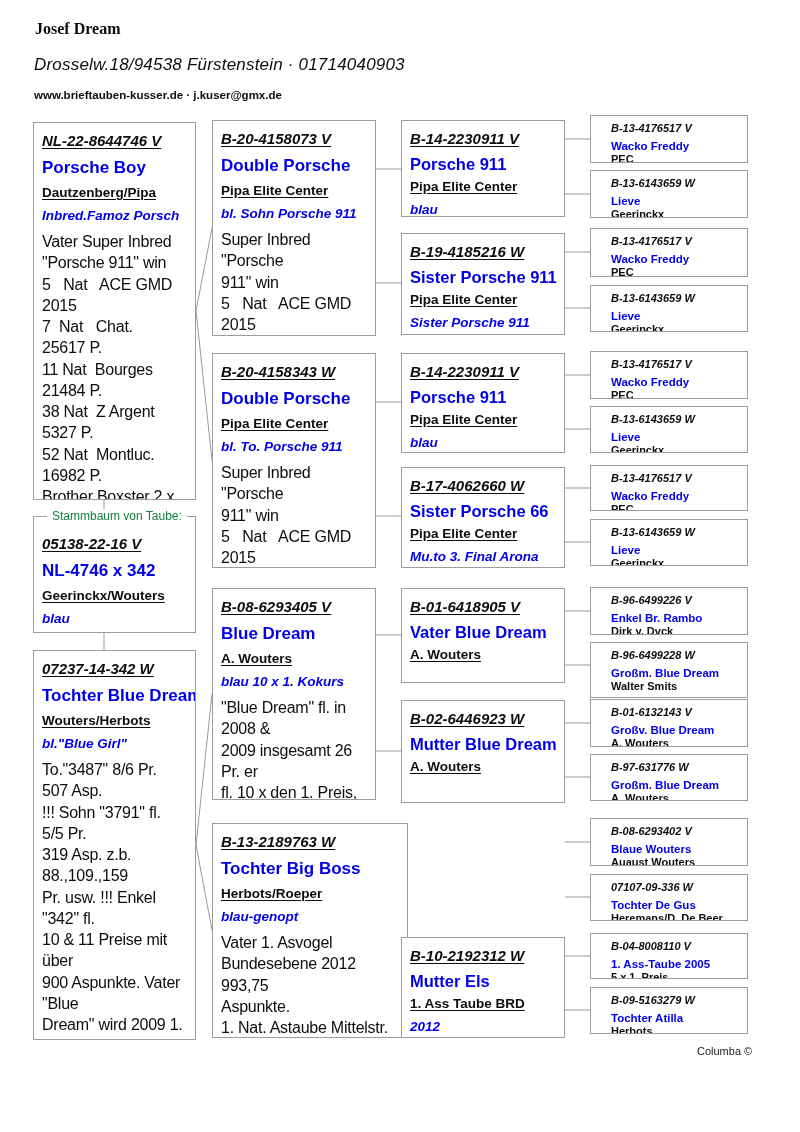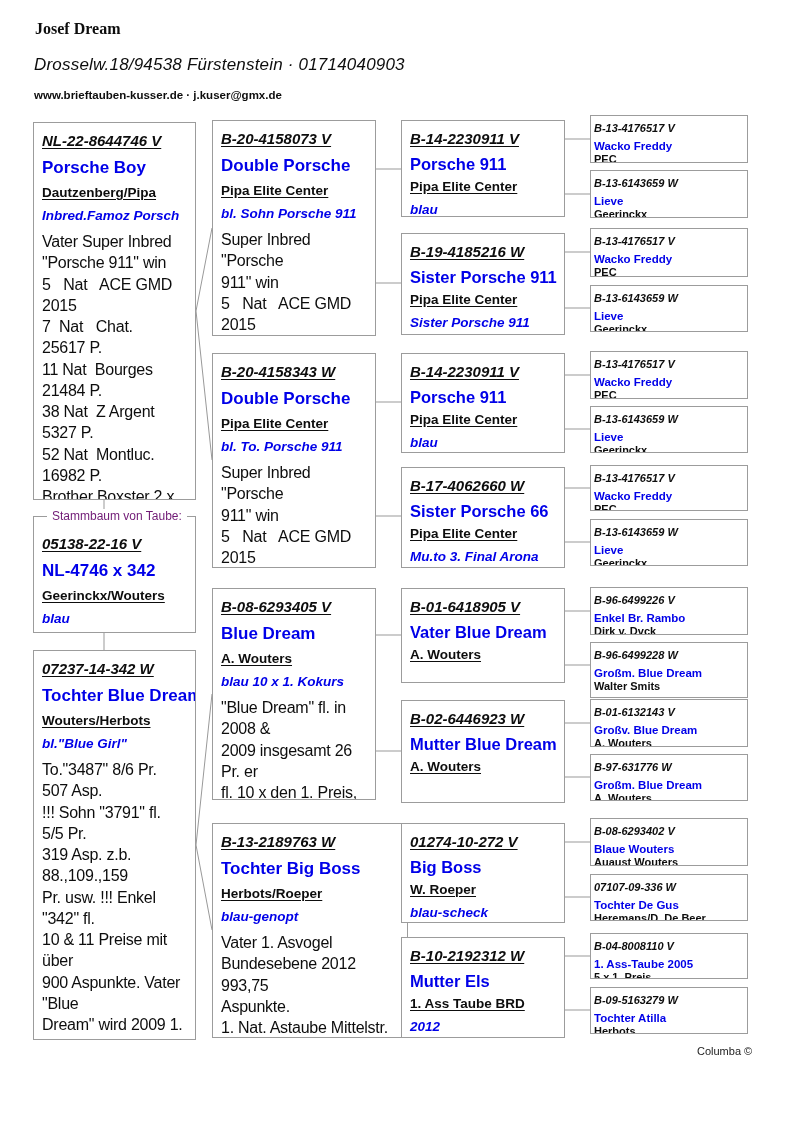--- a/index.html
+++ b/index.html
@@ -28,24 +28,24 @@
   .name    { font-size:17px;  font-weight:bold; color:var(--blue); white-space:nowrap; margin:0 0 7px 0; }
   .breeder { font-size:13.5px; font-weight:bold; text-decoration:underline; text-underline-offset:2px; white-space:nowrap; margin:0 0 8px 0; }
   .info    { font-size:13.5px; font-weight:bold; font-style:italic; color:var(--blue); white-space:nowrap; margin:0 0 8px 0; min-height:14px; }
   .details { font-size:16px; font-weight:normal; line-height:1.33; letter-spacing:-0.25px; white-space:pre-wrap; }
 
   .g3box .ring { margin-bottom:8px; }
   .g3box .name { margin-bottom:5px; font-size:16.5px; }
 
   
   .subject-box { overflow:visible; padding-top:16px; }
-  .legend { position:absolute; top:-8px; left:13px; background:#fff; padding:0 5px; font-size:12px; font-weight:normal; font-style:normal; color:#701a75; }
-
-  
-  .sbox { padding:5px 3px; }
+  .legend { position:absolute; top:-8px; left:13px; background:#fff; padding:0 5px; font-size:12px; font-weight:normal; font-style:normal; color:#15803d; }
+
+  
+  .sbox { padding:5px 20px; }
   .sring    { font-size:11px; font-weight:bold; font-style:italic; white-space:nowrap; margin:1px 0 6px 0; }
   .sname    { font-size:11.5px; font-weight:bold; color:var(--blue); white-space:nowrap; margin:0 0 1px 0; }
   .sbreeder { font-size:11px; font-weight:bold; white-space:nowrap; }
 </style>
 </head>
 <body>
 
 <div class="page">
 
   <div class="owner">Josef Dream</div>
@@ -236,26 +236,20 @@
     <div class="info"></div>
   </div>
 
   <div class="pbox g3box" style="left:401px; top:700px; width:164px; height:103px;">
     <div class="ring">B-02-6446923 W</div>
     <div class="name">Mutter Blue Dream</div>
     <div class="breeder">A. Wouters</div>
     <div class="info"></div>
   </div>
 
-  <div class="pbox g3box" style="left:401px; top:823px; width:164px; height:100px;">
-    <div class="ring">01274-10-272 V</div>
-    <div class="name">Big Boss</div>
-    <div class="breeder">W. Roeper</div>
-    <div class="info">blau-scheck</div>
-  </div>
 
   <div class="pbox g3box" style="left:401px; top:937px; width:164px; height:101px;">
     <div class="ring">B-10-2192312 W</div>
     <div class="name">Mutter Els</div>
     <div class="breeder">1. Ass Taube BRD</div>
     <div class="info">2012</div>
   </div>
 
   <div class="pbox sbox" style="left:590px; top:115px; width:158px; height:48px;">
     <div class="sring">B-13-4176517 V</div>

